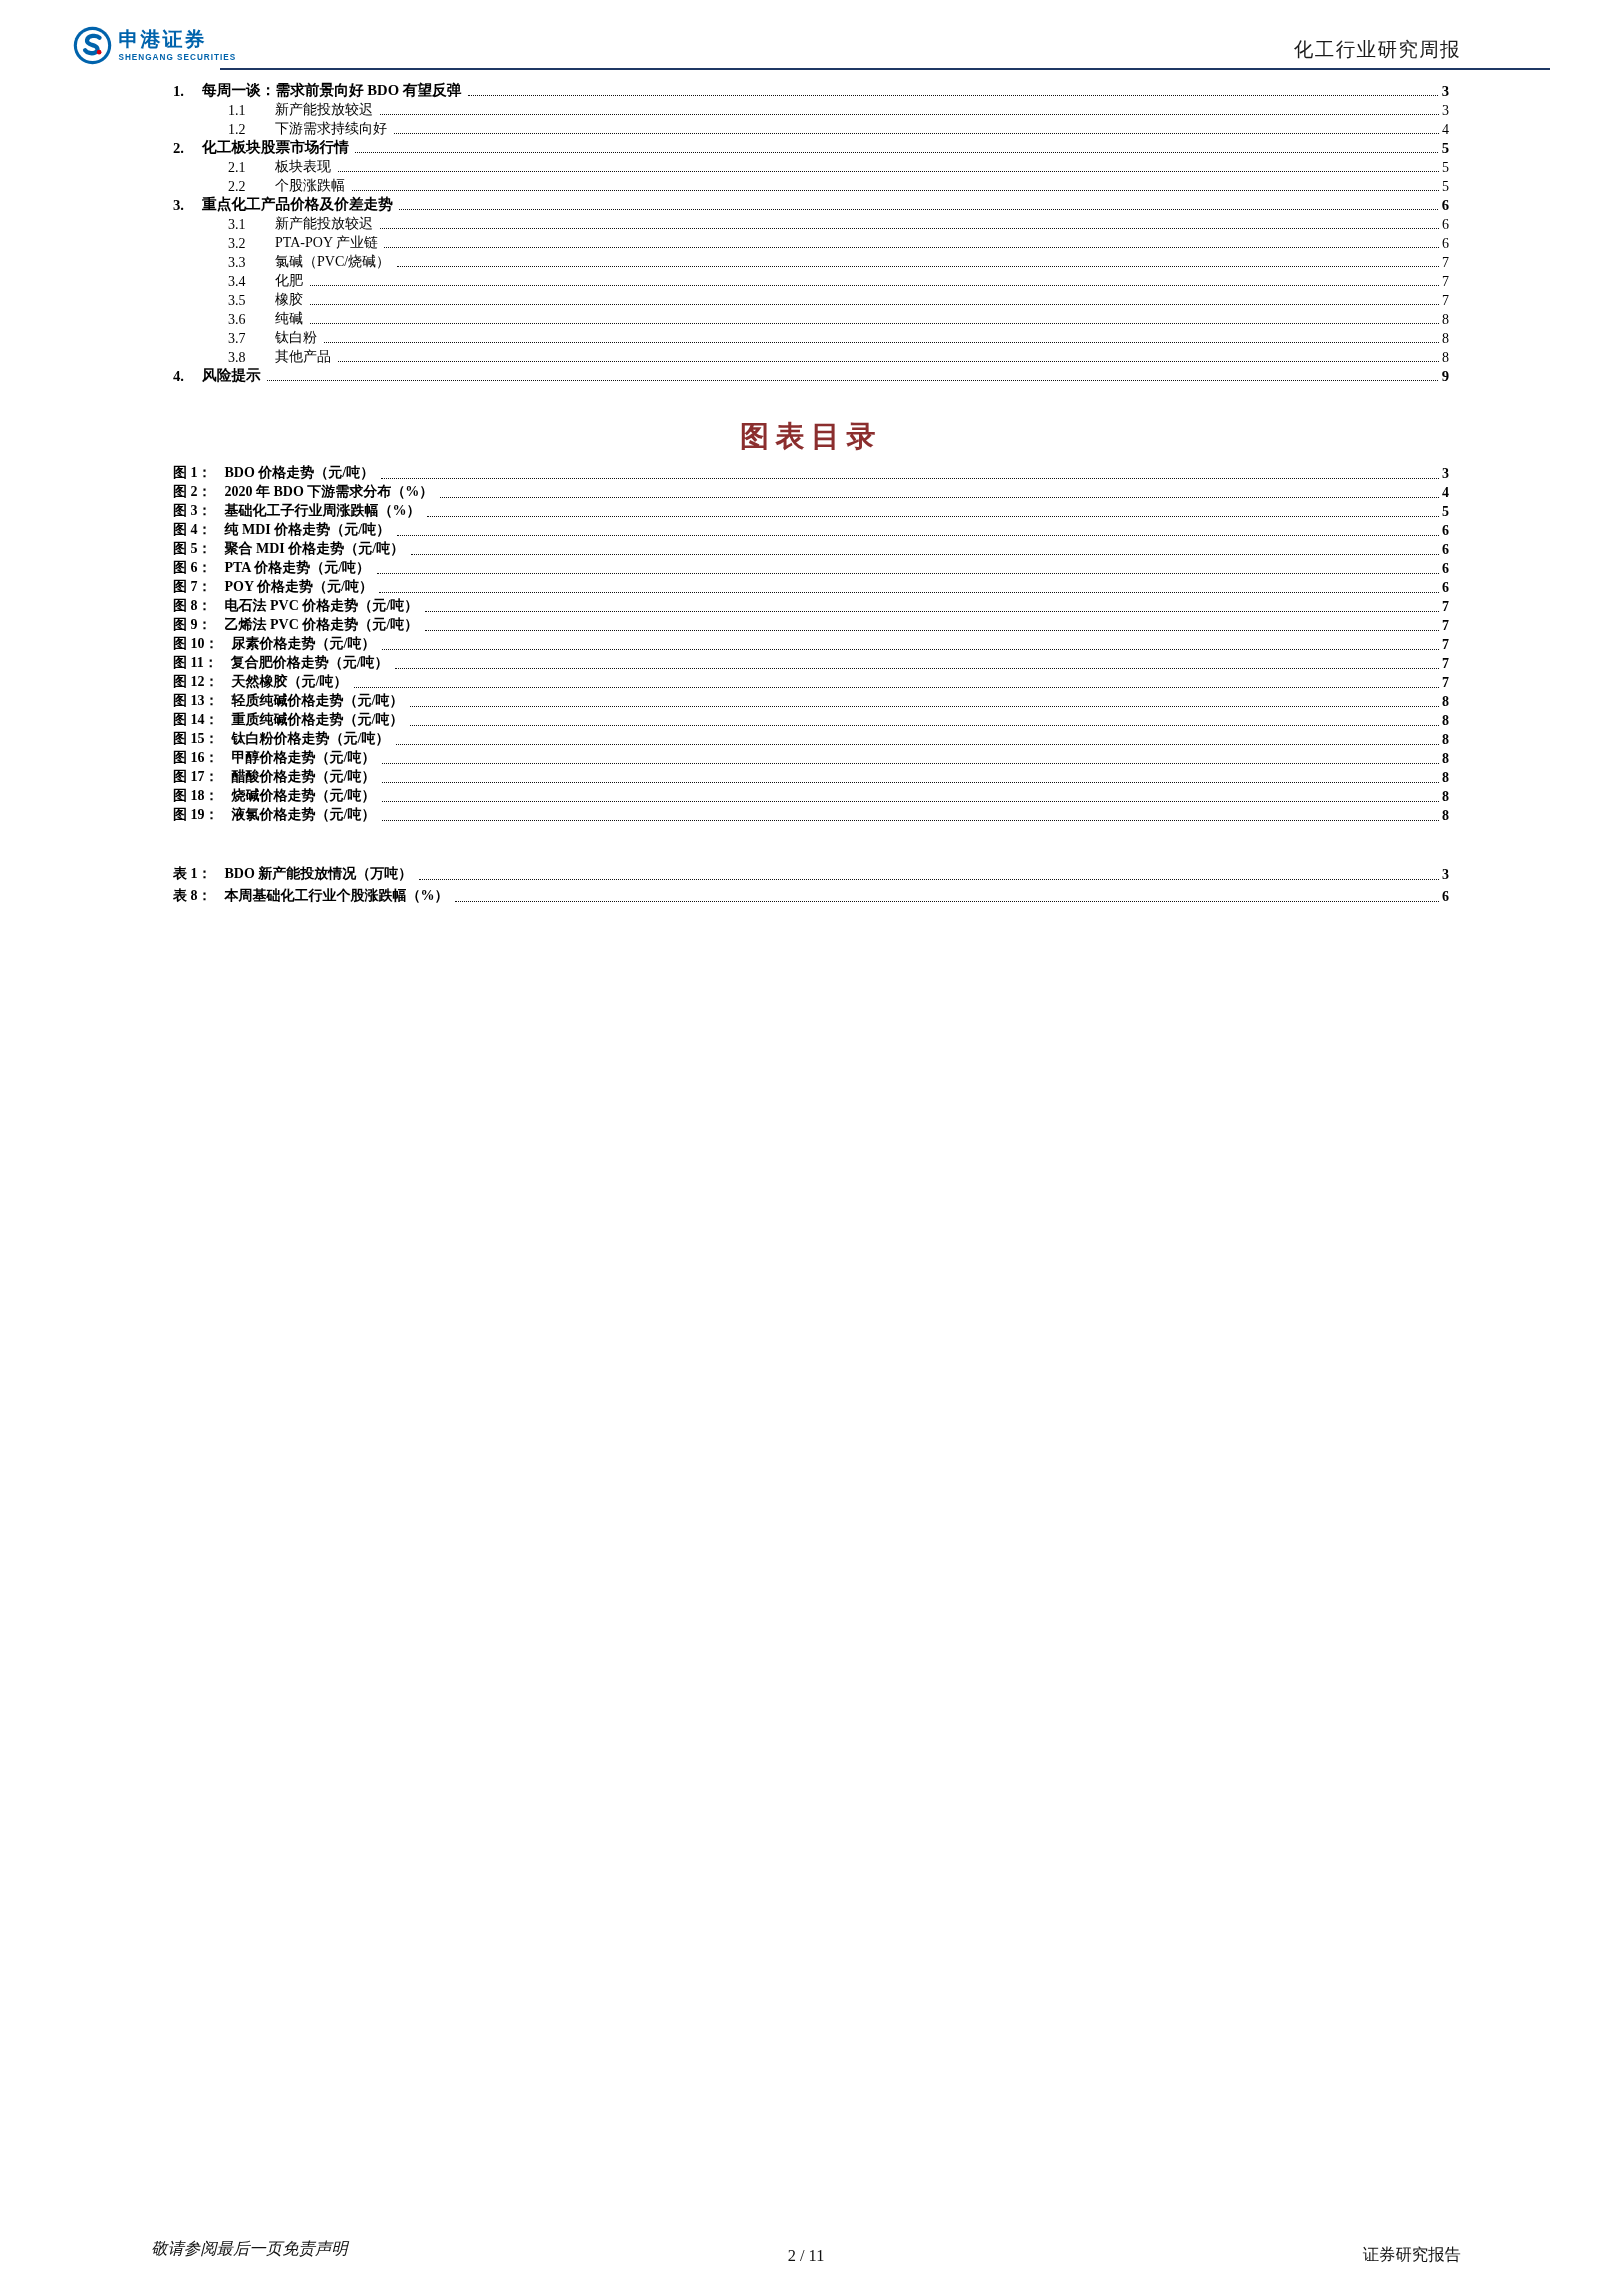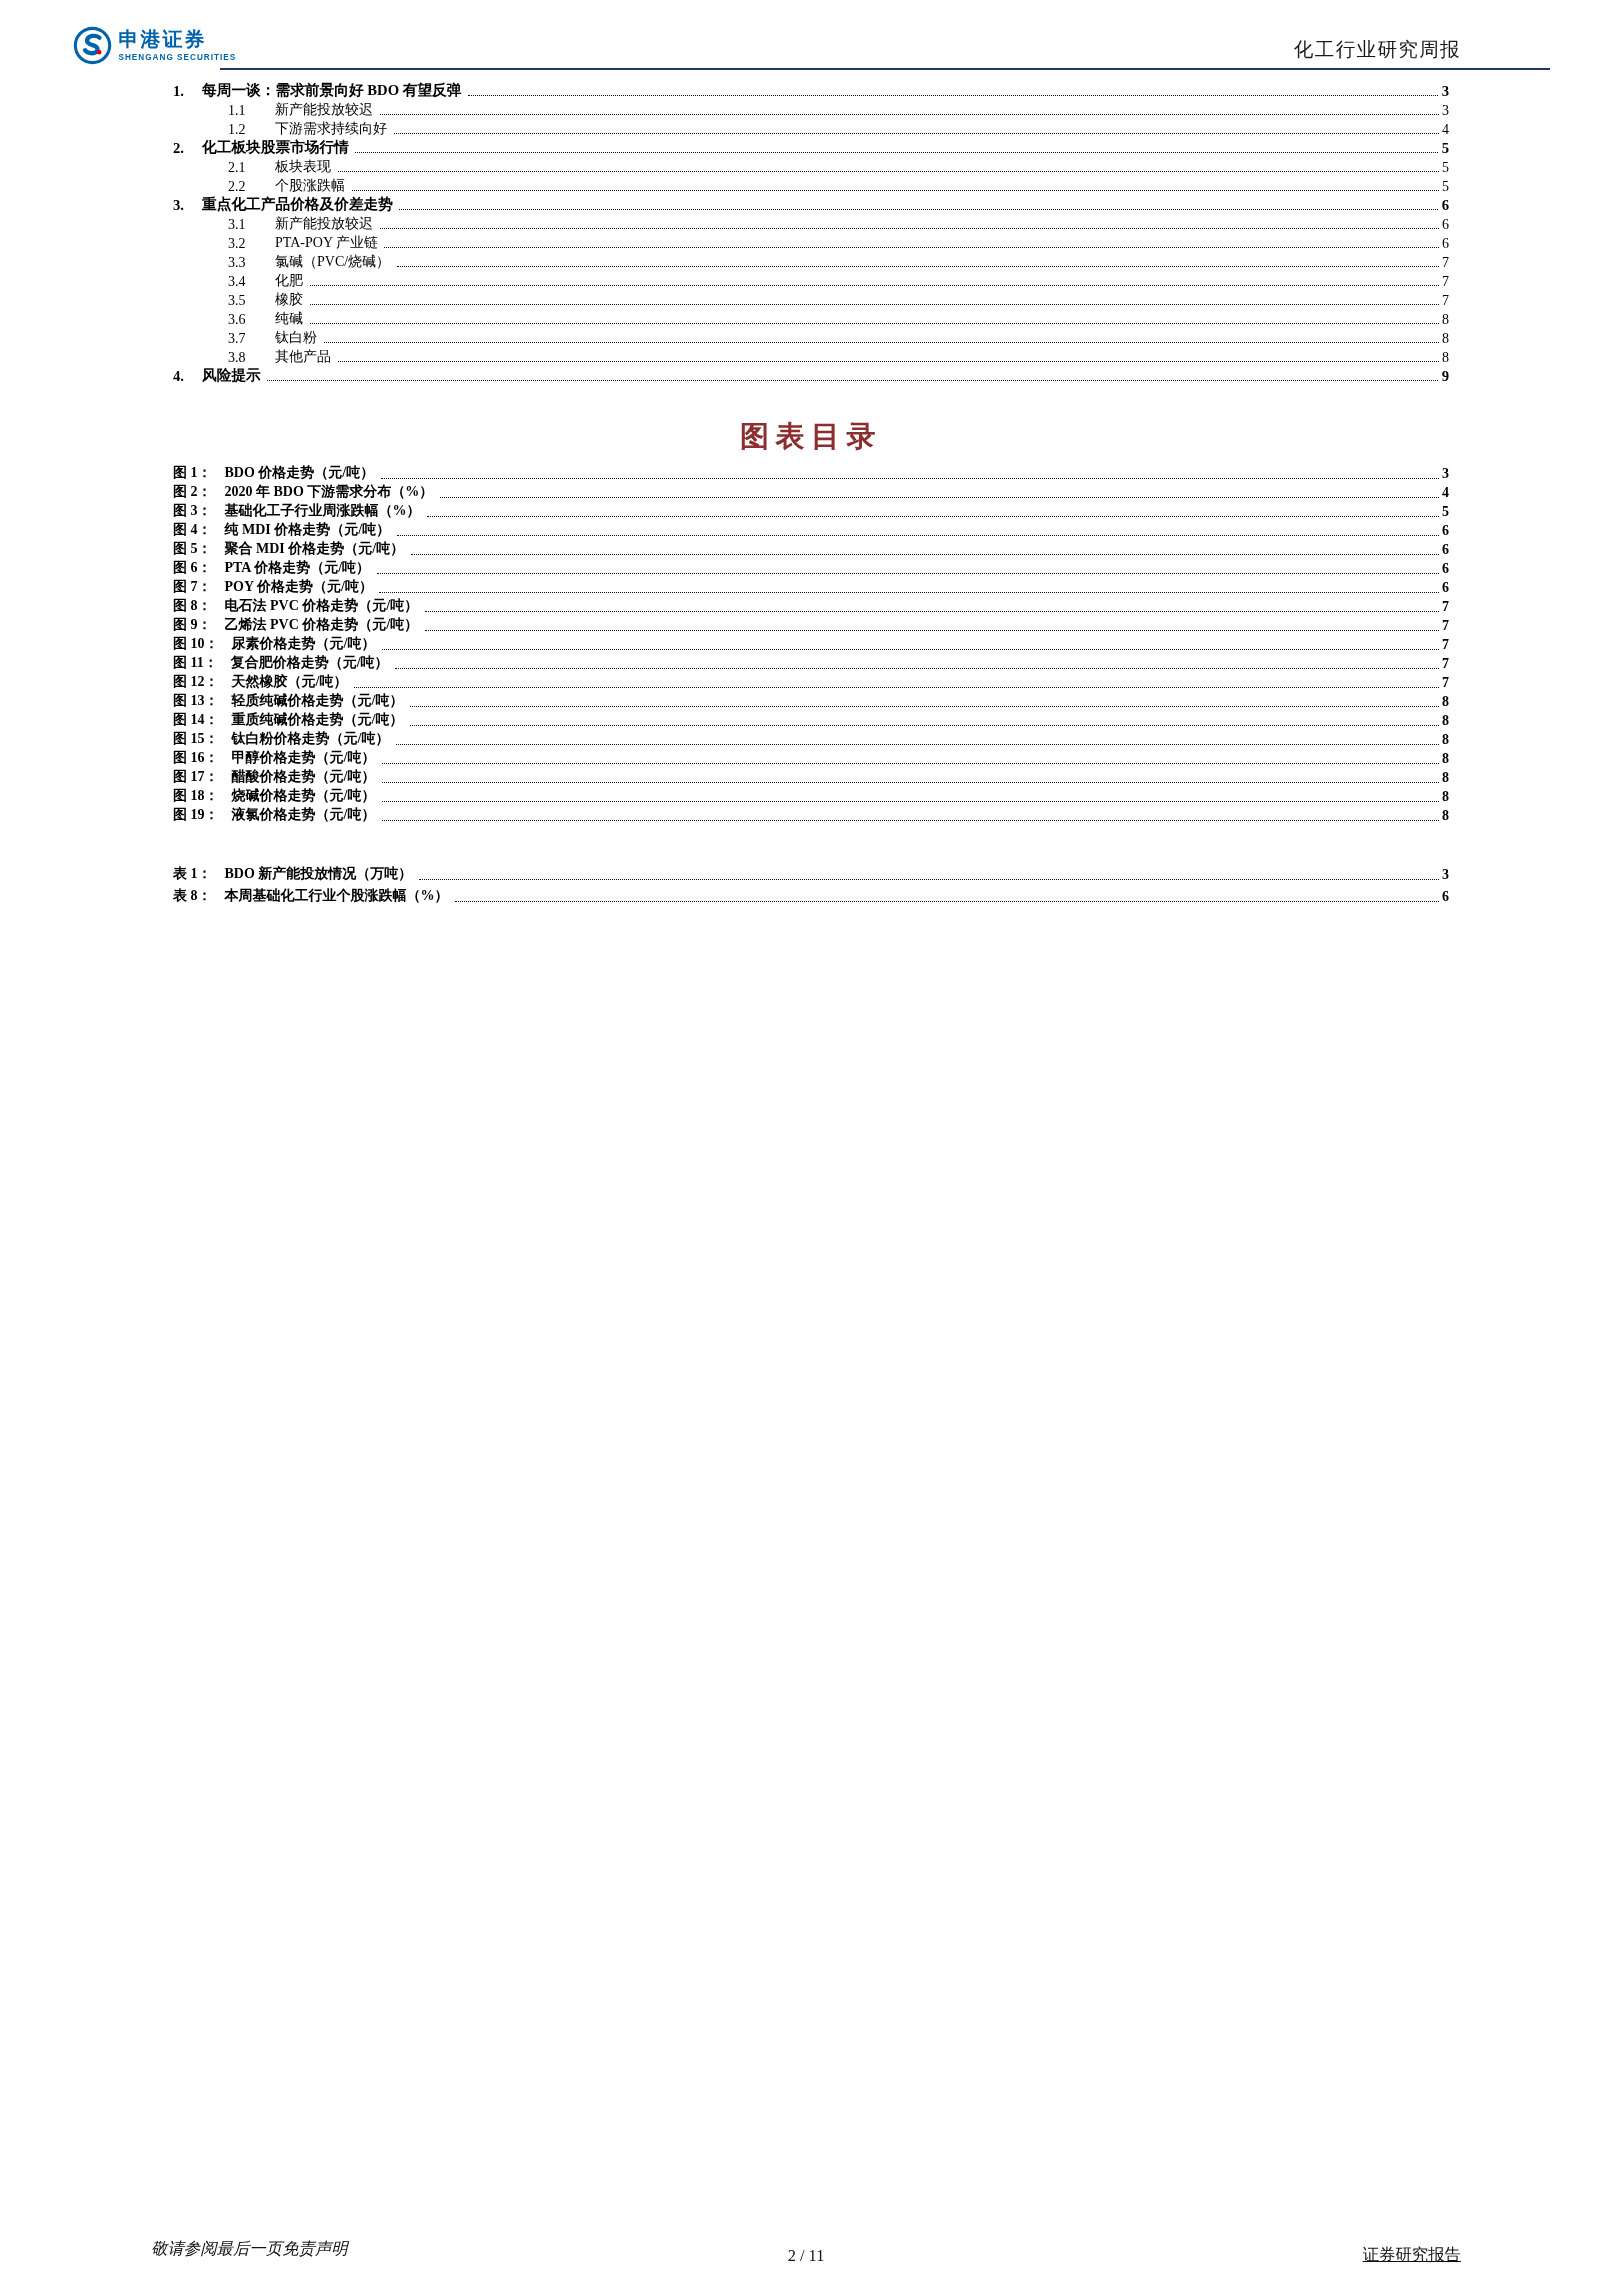--- a/index.html
+++ b/index.html
@@ -62,21 +62,21 @@
   .tbl-list { margin-top:37px; }
   .tbl-list .row { height:22px; }
 
   
   .footer {
     position:absolute; left:151px; right:162px; bottom:29px;
     font-size:16.4px; color:#111;
   }
   .footer-left { position:absolute; left:0; bottom:6px; font-style:italic;text-align:right; }
   .footer-center { position:absolute; left:50%; bottom:0; transform:translateX(-50%); }
-  .footer-right { position:absolute; right:0; bottom:0;text-decoration:underline; }
+  .footer-right { position:absolute; right:0; bottom:0; }
 </style>
 </head>
 <body>
 
 <div class="page">
 
   <header class="header">
     <div class="logo">
       <svg class="logo-mark" viewBox="0 0 100 100">
         <circle cx="50" cy="50" r="48" fill="#0063AC"></circle>

